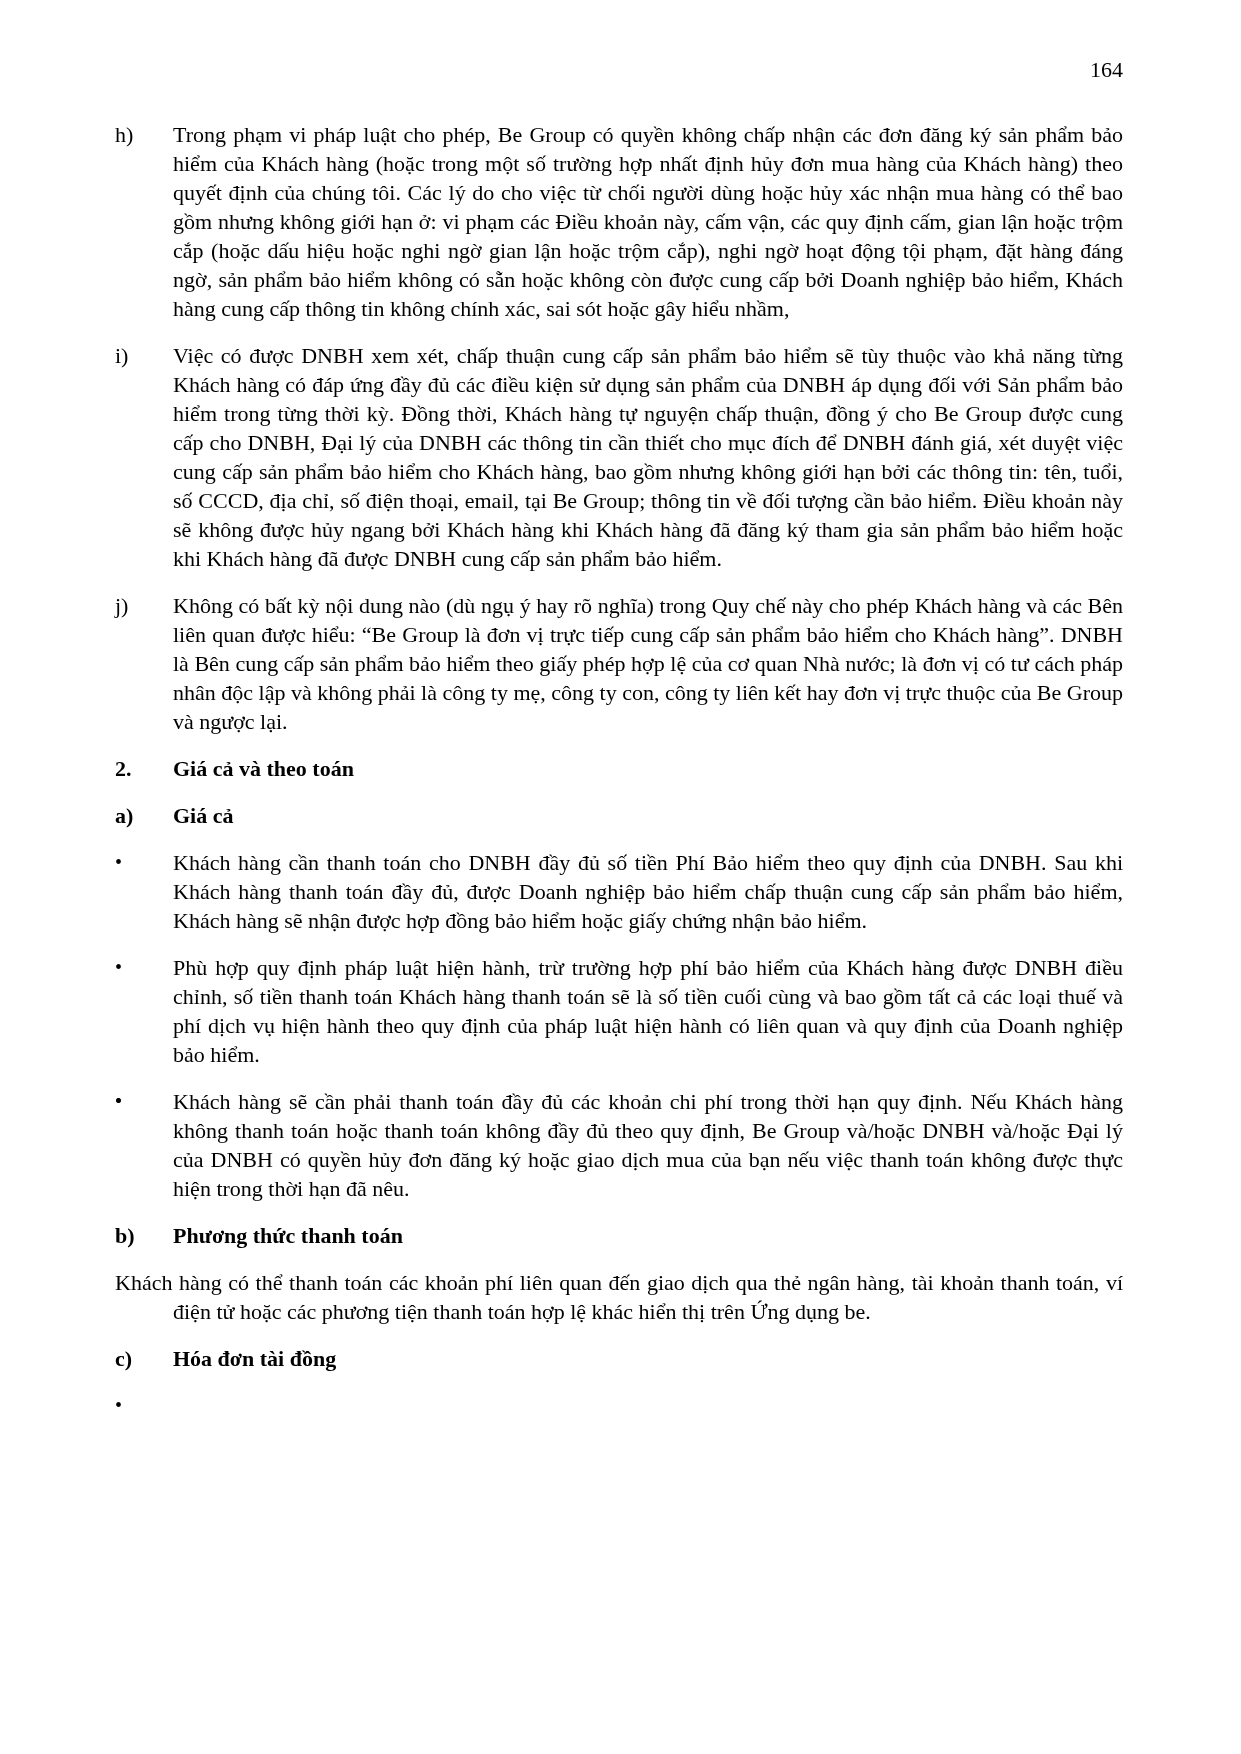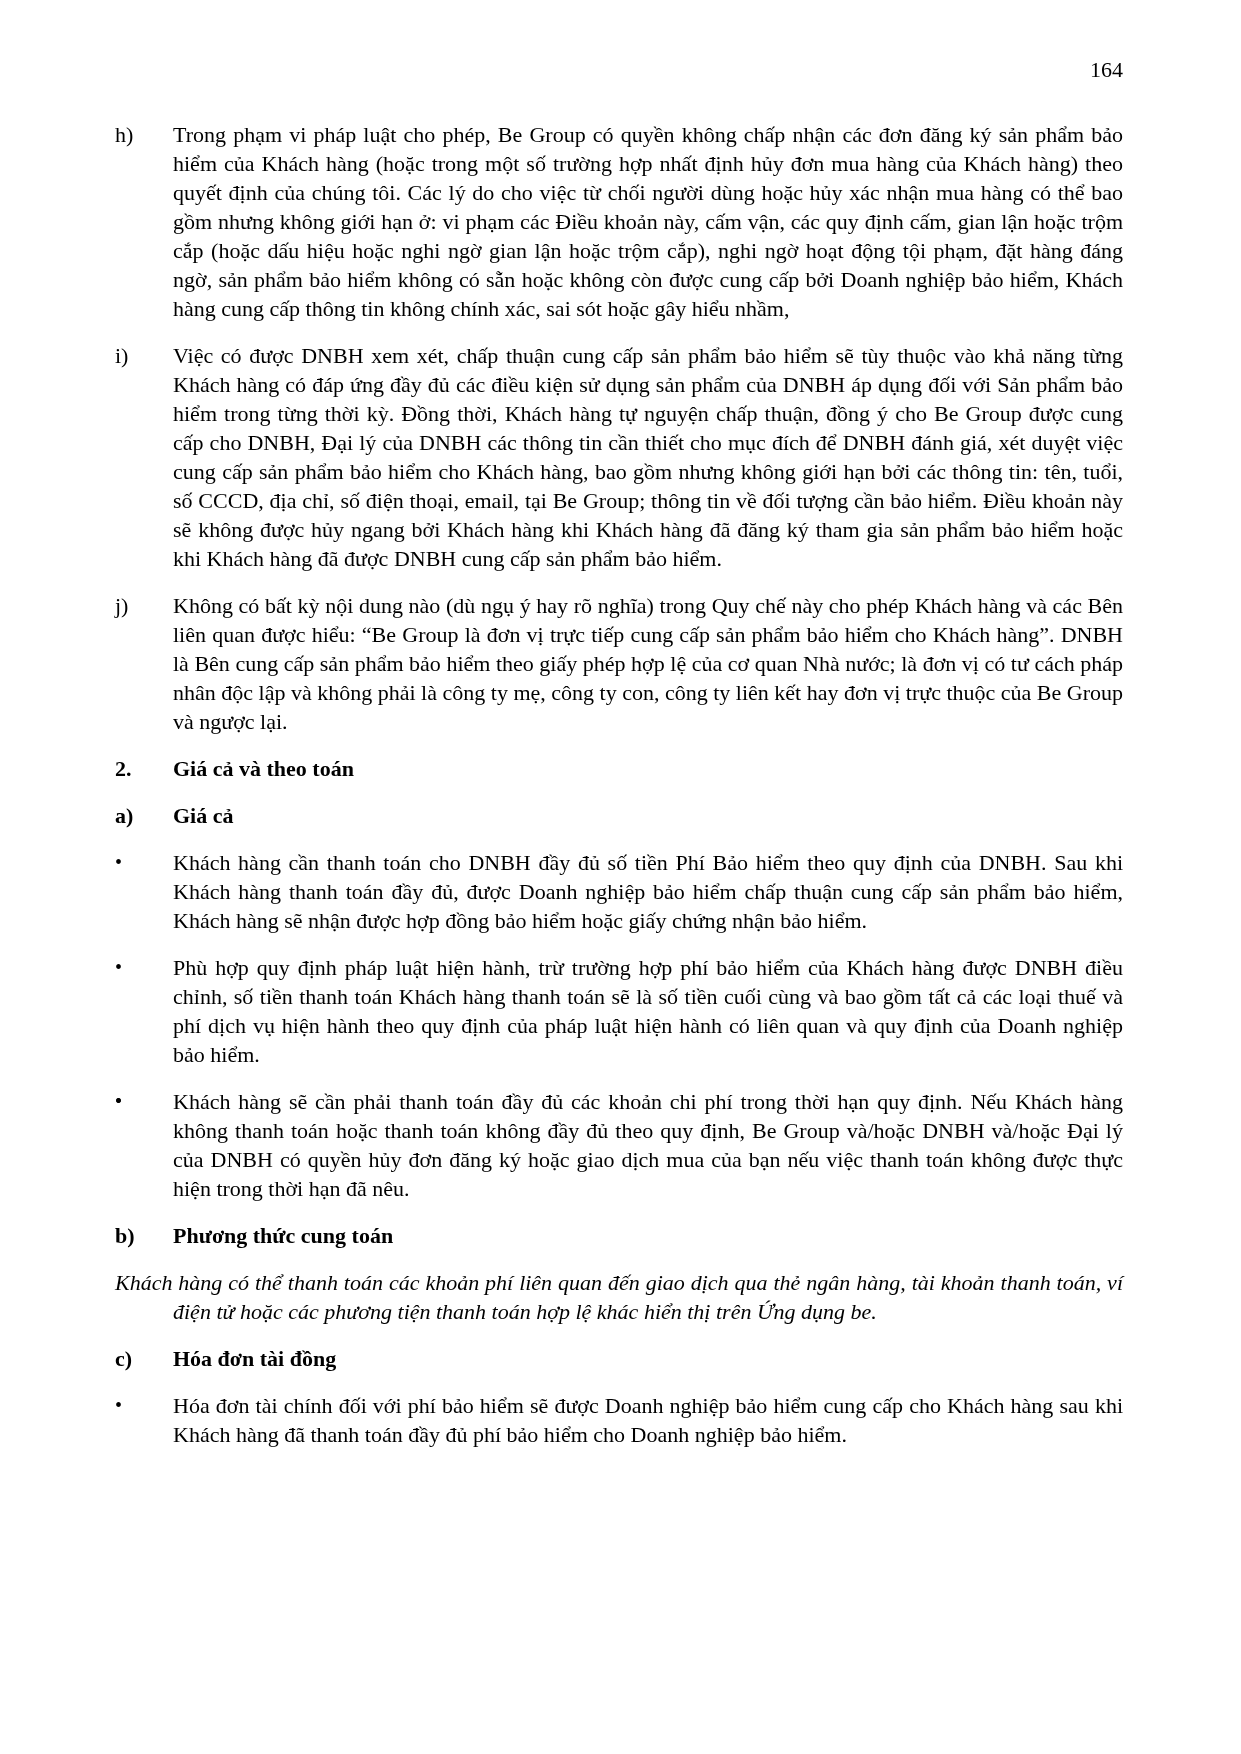--- a/index.html
+++ b/index.html
@@ -39,21 +39,20 @@
     top: 0;
     white-space: nowrap;
   }
   .block.heading {
     font-weight: bold;
     text-align: left;
   }
   .block.hang {
     padding-left: 58px;
     text-indent: -58px;
-    font-style: italic;
   }
   .bullet-glyph {
     font-size: 20px;
   }
 </style>
 </head>
 <body>
 
 <div class="page">
 
@@ -100,31 +99,30 @@
       <span class="lbl bullet-glyph">•</span>
     </div>
 
     <div class="block">
       <span class="lbl bullet-glyph">•</span>
       <span>Khách hàng sẽ cần phải thanh toán đầy đủ các khoản chi phí trong thời hạn quy định. Nếu Khách hàng không thanh toán hoặc thanh toán không đầy đủ theo quy định, Be Group và/hoặc DNBH và/hoặc Đại lý của DNBH có quyền hủy đơn đăng ký hoặc giao dịch mua của bạn nếu việc thanh toán không được thực hiện trong thời hạn đã nêu.</span>
     </div>
 
     <div class="block heading">
       <span class="lbl">b)</span>
-      <span>Phương thức cung toán</span>
+      <span>Phương thức thanh toán</span>
     </div>
 
     <div class="block hang">
       <span>Khách hàng có thể thanh toán các khoản phí liên quan đến giao dịch qua thẻ ngân hàng, tài khoản thanh toán, ví điện tử hoặc các phương tiện thanh toán hợp lệ khác hiển thị trên Ứng dụng be.</span>
     </div>
 
     <div class="block heading">
       <span class="lbl">c)</span>
       <span>Hóa đơn tài đồng</span>
     </div>
 
     <div class="block">
       <span class="lbl bullet-glyph">•</span>
-      <span>Hóa đơn tài chính đối với phí bảo hiểm sẽ được Doanh nghiệp bảo hiểm cung cấp cho Khách hàng sau khi Khách hàng đã thanh toán đầy đủ phí bảo hiểm cho Doanh nghiệp bảo hiểm.</span>
     </div>
 
   </div>
 </div>
 
 </body></html>

